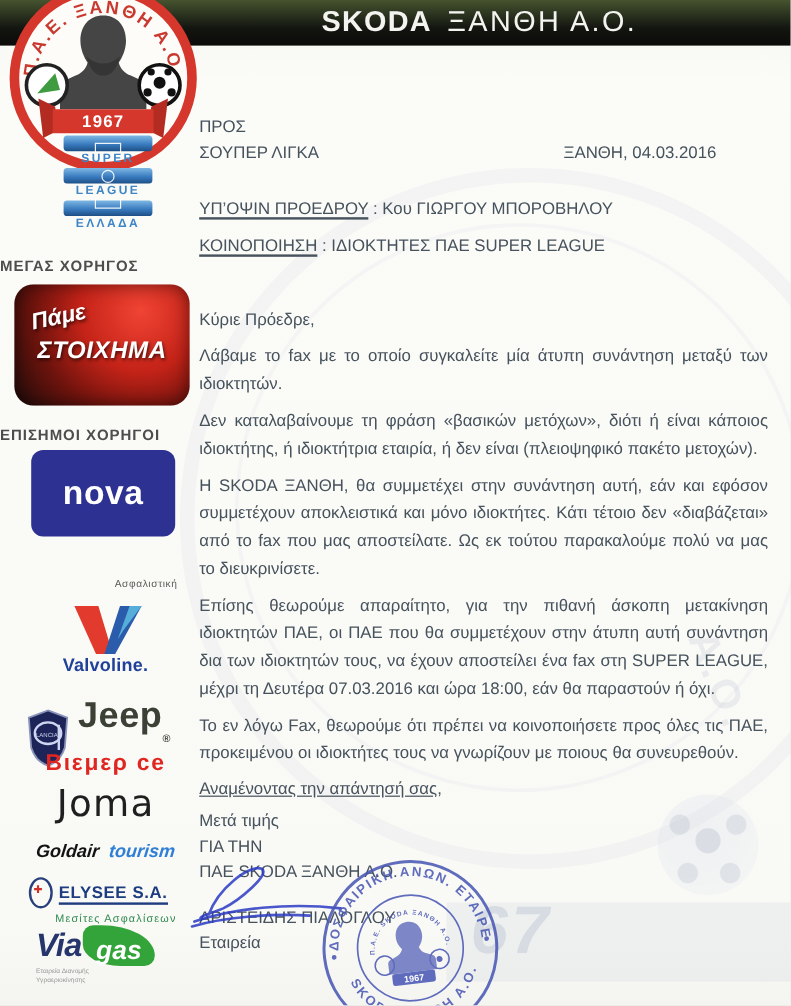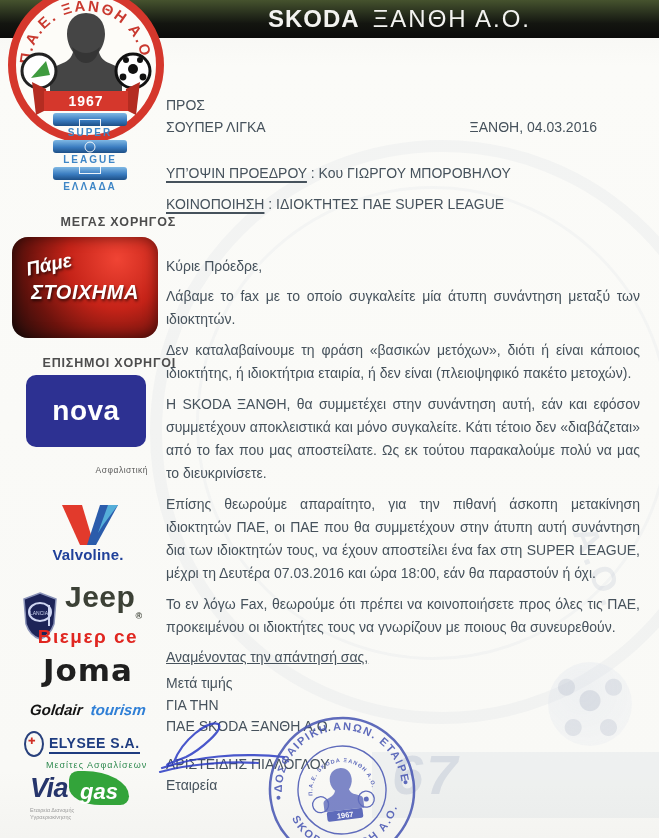--- a/index.html
+++ b/index.html
@@ -27,21 +27,21 @@
       radial-gradient(circle at 40% 35%, rgba(216,222,233,.6), rgba(228,232,240,.35));}
   .wm-67{left:392px;top:742px;font-size:56px;font-weight:900;font-style:italic;
     color:rgba(168,178,200,.32);letter-spacing:3px;}
   .wm-ao{left:556px;top:548px;font-size:34px;font-weight:900;color:rgba(150,162,186,.16);
     transform:rotate(68deg);letter-spacing:4px;}
   .wm-band{left:372px;top:752px;width:287px;height:66px;background:rgba(172,182,200,.13);}
   
   .crest{position:absolute;left:6px;top:-16px;width:160px;height:162px;}
   
   .sidebar{position:absolute;left:0;top:0;width:176px;height:838px;}
-  .sb-label{position:absolute;left:0;width:176px;text-align:right;color:#4d4d4d;
+  .sb-label{position:absolute;left:0;width:176px;text-align:left;color:#4d4d4d;
     font-weight:700;font-size:12.5px;letter-spacing:.8px;}
   .lbl-mega{top:215px;}
   .lbl-official{top:356px;}
   .superleague{position:absolute;left:51px;top:113px;width:78px;}
   .sl-bar{position:relative;height:13px;border-radius:3px;margin:0 2px;
     background:linear-gradient(180deg,#7fb8e4 0%,#3a7cc0 55%,#1d4f86 100%);}
   .sl-bar .box{position:absolute;left:50%;transform:translateX(-50%);width:20px;height:7px;
     border:1px solid rgba(255,255,255,.9);}
   .sl-bar .box.bottom{bottom:-1px;border-bottom:none;}
   .sl-bar .box.top{top:-1px;border-top:none;}
@@ -59,30 +59,30 @@
   .nova{position:absolute;left:26px;top:375px;width:120px;height:72px;border-radius:10px;
     background:#2d3192;color:#fff;display:flex;flex-direction:column;align-items:center;
     justify-content:center;font-weight:700;}
   .nova .ln{font-size:28px;line-height:26px;letter-spacing:.5px;}
   .groupama{position:absolute;left:27px;top:461px;width:121px;}
   .grp-bar{height:25px;border-radius:4px;background:#3a3d33;display:flex;align-items:center;
     gap:5px;padding:0 6px;box-sizing:border-box;}
   .grp-ico{width:13px;height:13px;border-radius:50%;flex:0 0 13px;
     background:radial-gradient(circle at 50% 55%,#ffd54a 0 32%,#7ab648 36% 100%);}
   .grp-name{color:#fff;font-size:10px;font-weight:600;white-space:nowrap;}
-  .grp-sub{text-align:right;font-size:8.5px;color:#5a5a5a;margin-top:4px;letter-spacing:.5px;}
+  .grp-sub{text-align:right;font-size:8.5px;color:#5a5a5a;margin-top:20px;letter-spacing:.5px;}
   .valvoline{position:absolute;left:36px;top:505px;width:104px;text-align:center;}
   .valv-word{color:#20419a;font-weight:800;font-size:15px;letter-spacing:.2px;margin-top:1px;}
   .jeep-row{position:absolute;left:22px;top:573px;display:flex;align-items:flex-end;gap:7px;}
   .jeep-word{color:#3c4136;font-weight:800;font-size:30px;letter-spacing:.5px;line-height:48px;}
   .jeep-reg{font-size:9px;color:#3c4136;vertical-align:-12px;font-weight:700;}
   .biemme{position:absolute;left:0;top:626px;width:176px;text-align:center;color:#e02620;
     font-weight:900;font-size:19px;letter-spacing:1.5px;}
   .joma{position:absolute;left:0;top:652px;width:176px;text-align:center;color:#1f1f1f;
-    font-weight:700;font-size:31px;letter-spacing:1px;font-family:"DejaVu Sans",sans-serif;}
+    font-weight:400;font-size:31px;letter-spacing:1px;font-family:"DejaVu Sans",sans-serif;}
   .goldair{position:absolute;left:0;top:701px;width:176px;text-align:center;font-style:italic;
     font-weight:900;font-size:15px;transform:skewX(-6deg);}
   .goldair .g1{color:#141414;}  .goldair .g2{color:#2f7fd6;margin-left:4px;}
   .elysee{position:absolute;left:24px;top:731px;width:134px;}
   .ely-row{display:flex;align-items:center;gap:5px;}
   .ely-ico{width:16px;height:22px;border:2px solid #28407c;border-radius:50%;position:relative;flex:0 0 16px;}
   .ely-ico::before{content:"✚";position:absolute;left:2px;top:3px;font-size:9px;color:#d03026;}
   .ely-name{color:#1e3c80;font-weight:800;font-size:14px;border-bottom:2px solid #1e3c80;
     letter-spacing:.5px;padding-bottom:1px;white-space:nowrap;}
   .ely-sub{color:#2f8a50;font-size:9px;letter-spacing:1px;margin:3px 0 0 22px;white-space:nowrap;}
@@ -246,21 +246,21 @@
     </div>
     <div class="ln1 l-att">
       <span class="u">ΥΠ’ΟΨΙΝ ΠΡΟΕΔΡΟΥ</span><span> : Κου ΓΙΩΡΓΟΥ ΜΠΟΡΟΒΗΛΟΥ</span>
     </div>
     <div class="ln1 l-cc">
       <span class="u">ΚΟΙΝΟΠΟΙΗΣΗ</span><span> : ΙΔΙΟΚΤΗΤΕΣ ΠΑΕ SUPER LEAGUE</span>
     </div>
     <div class="ln1 l-sal">Κύριε Πρόεδρε,</div>
     <p>Λάβαμε το fax με το οποίο συγκαλείτε μία άτυπη συνάντηση μεταξύ των ιδιοκτητών.</p>
     <p>Δεν καταλαβαίνουμε τη φράση «βασικών μετόχων», διότι ή είναι κάποιος ιδιοκτήτης, ή ιδιοκτήτρια εταιρία, ή δεν είναι (πλειοψηφικό πακέτο μετοχών).</p>
-    <p>Η SKODA ΞΑΝΘΗ, θα συμμετέχει στην συνάντηση αυτή, εάν και εφόσον συμμετέχουν αποκλειστικά και μόνο συγκαλείτε. Κάτι τέτοιο δεν «διαβάζεται» από το fax που μας αποστείλατε. Ως εκ τούτου παρακαλούμε πολύ να μας το διευκρινίσετε.</p>
+    <p>Η SKODA ΞΑΝΘΗ, θα συμμετέχει στην συνάντηση αυτή, εάν και εφόσον συμμετέχουν αποκλειστικά και μόνο ιδιοκτήτες. Κάτι τέτοιο δεν «διαβάζεται» από το fax που μας αποστείλατε. Ως εκ τούτου παρακαλούμε πολύ να μας το διευκρινίσετε.</p>
     <p>Επίσης θεωρούμε απαραίτητο, για την πιθανή άσκοπη μετακίνηση ιδιοκτητών ΠΑΕ, οι ΠΑΕ που θα συμμετέχουν στην άτυπη αυτή συνάντηση δια των ιδιοκτητών τους, να έχουν αποστείλει ένα fax στη SUPER LEAGUE, μέχρι τη Δευτέρα 07.03.2016 και ώρα 18:00, εάν θα παραστούν ή όχι.</p>
     <p>Το εν λόγω Fax, θεωρούμε ότι πρέπει να κοινοποιήσετε προς όλες τις ΠΑΕ, προκειμένου οι ιδιοκτήτες τους να γνωρίζουν με ποιους θα συνευρεθούν.</p>
     <div class="ln1 l-closing">Αναμένοντας την απάντησή σας,</div>
     <div class="ln1 l-regards">Μετά τιμής</div>
     <div class="ln1 l-for">ΓΙΑ ΤΗΝ</div>
     <div class="ln1 l-company">ΠΑΕ SKODA ΞΑΝΘΗ Α.Ο.</div>
     <div class="ln1 l-signer">ΑΡΙΣΤΕΙΔΗΣ ΠΙΑΛΟΓΛΟΥ</div>
     <div class="ln1">Εταιρεία</div>
   </div>
 

